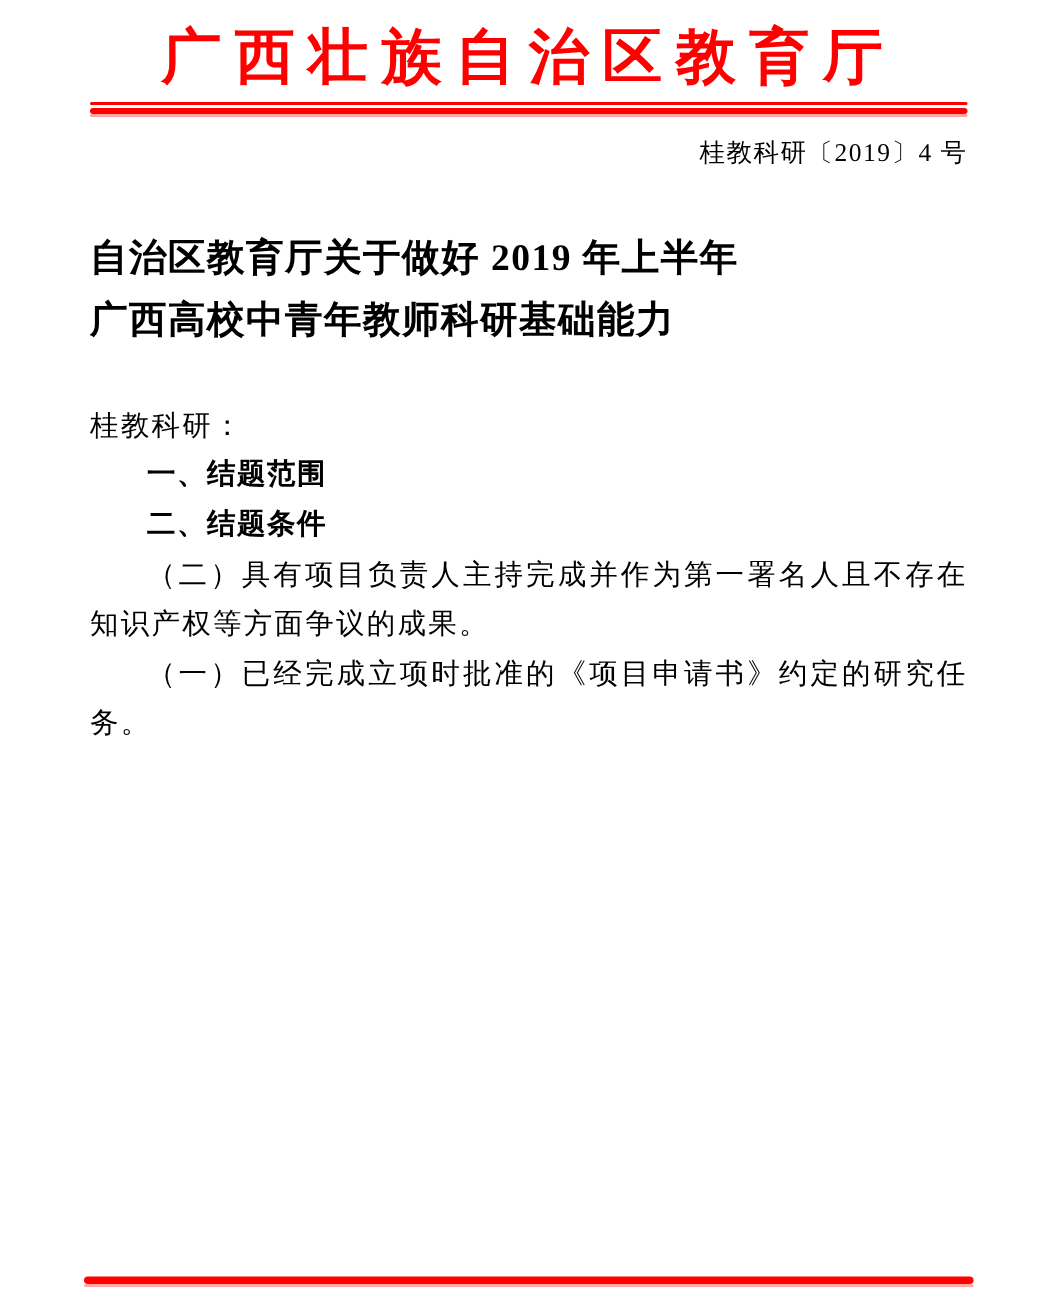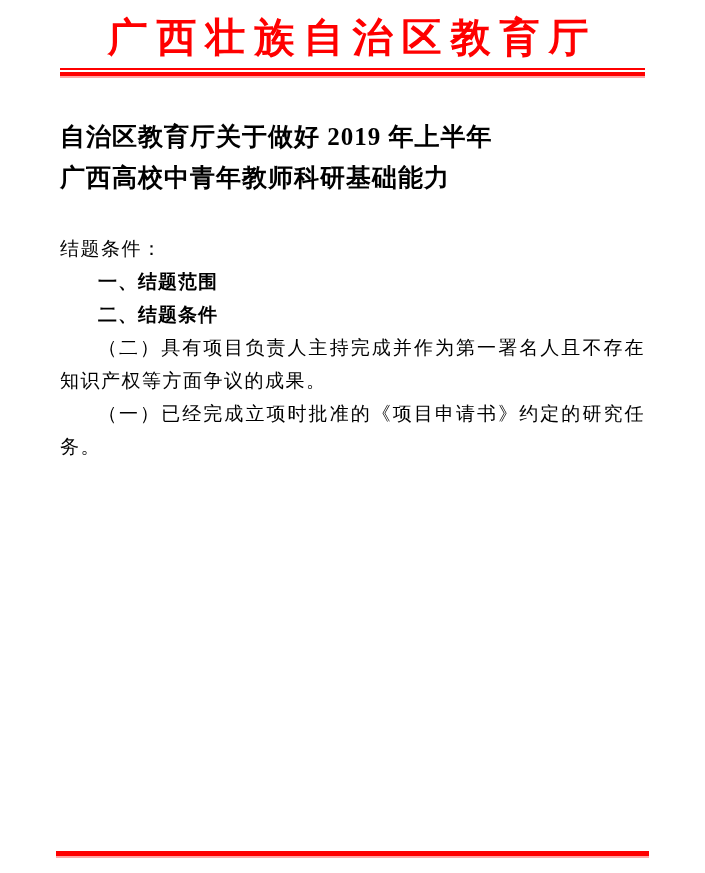--- a/index.html
+++ b/index.html
@@ -1,15 +1,15 @@
 <!DOCTYPE html>
 <html><head>
 <meta charset="utf-8">
 <style>
-  * { margin: 0; padding: 0; box-sizing: border-box; }
+  * { margin: 0; padding: 0; box-sizing: border-box; border-radius: 23px; }
   html, body { background: #ffffff; }
   .page {
     position: relative;
     width: 705px;
     height: 873px;
     margin: 0 auto;
     background: #ffffff;
     color: #000000;
     font-family: "Liberation Serif", "DejaVu Serif", serif;
     overflow: hidden;
@@ -57,21 +57,21 @@
     font-size: 19px;
     line-height: 33px;
     letter-spacing: 1.5px;
     text-align: justify;
     text-justify: inter-ideograph;
   }
   .body-text p { text-indent: 2em; }
   .body-text p.no-indent { text-indent: 0; }
   .body-text p.section-heading {
     font-weight: bold;
-    font-family: Liberation Sans, sans-serif;
+    font-family: Liberation Mono, monospace;
     letter-spacing: 1px;
   }
 
   
   .footer-rule {
     position: absolute;
     left: 56px;
     right: 56px;
     top: 851px;
   }
@@ -86,28 +86,29 @@
 
     <div class="agency-name">广西壮族自治区教育厅</div>
 
     <div class="rule-double">
       <div class="thin"></div>
       <div class="gap"></div>
       <div class="thick"></div>
       <div class="shade"></div>
     </div>
 
+    <div class="doc-number">桂教科研〔2019〕4 号</div>
 
     <div class="notice-title">
       <div>自治区教育厅关于做好 2019 年上半年</div>
       <div>广西高校中青年教师科研基础能力</div>
     </div>
 
     <div class="body-text">
-      <p class="no-indent">结题条件：</p>
+      <p class="no-indent">桂教科研：</p>
       <p class="section-heading">一、结题范围</p>
       <p class="section-heading">二、结题条件</p>
       <p>（二）具有项目负责人主持完成并作为第一署名人且不存在知识产权等方面争议的成果。</p>
       <p>（一）已经完成立项时批准的《项目申请书》约定的研究任务。</p>
     </div>
   </div>
 
   <div class="footer-rule">
     <div class="thick"></div>
     <div class="shade"></div>

